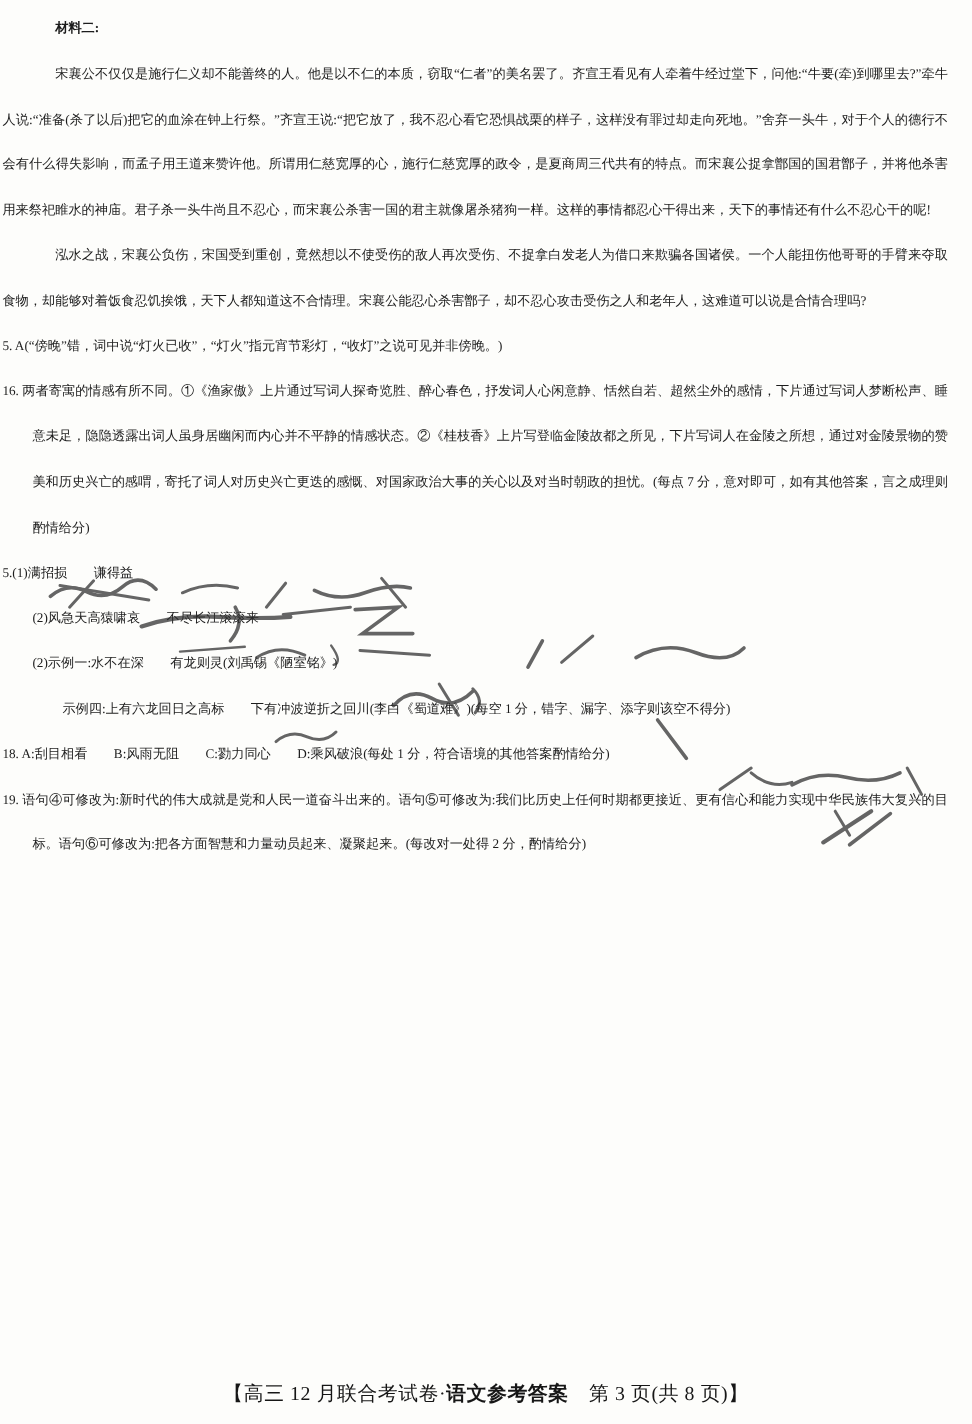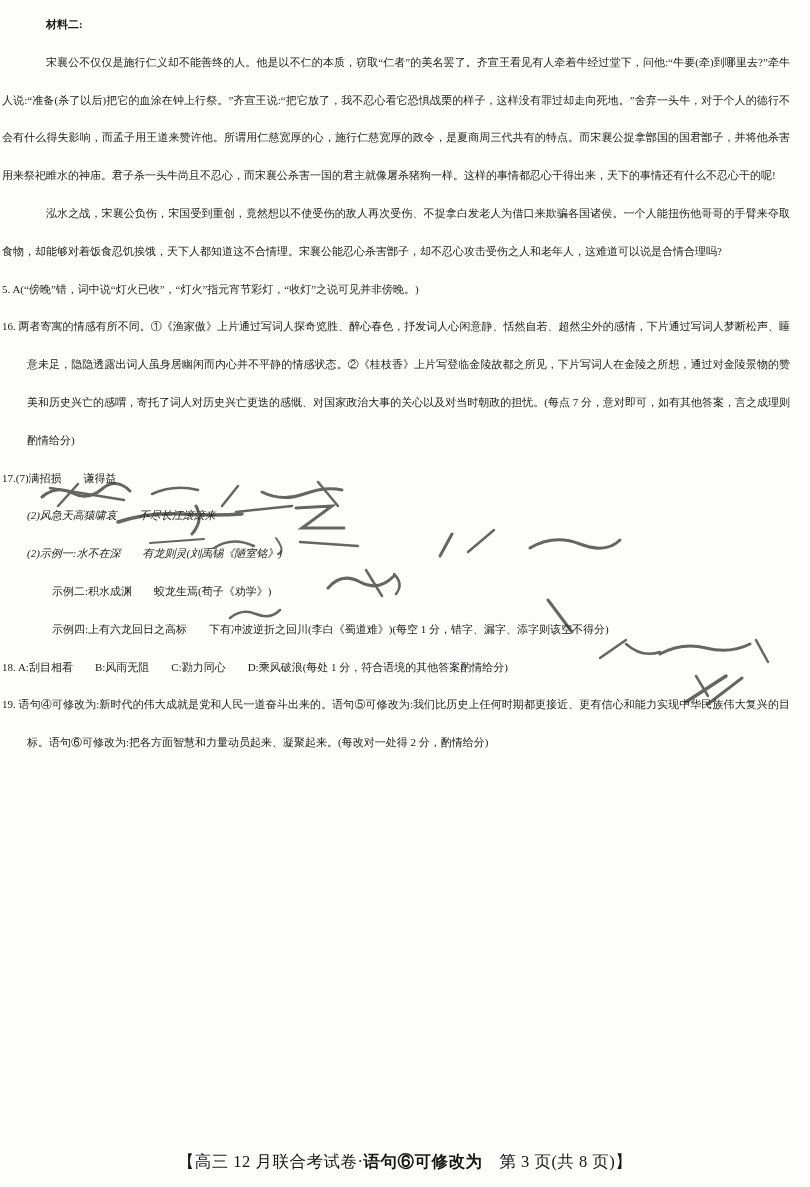--- a/index.html
+++ b/index.html
@@ -12,21 +12,21 @@
     position:absolute;top:0;left:0;width:810px;height:887px;
     padding:6px 20px 0 2px;box-sizing:border-box;
     font-size:11px;line-height:37.8px;
     text-align:justify;text-justify:inter-ideograph;
   }
   .heading{font-weight:bold;text-indent:36px;margin:0;}
   .material p{margin:0;text-indent:44px;}
   .keyline{text-decoration:underline;text-underline-offset:5px;text-decoration-thickness:1.3px;}
   .ans{margin:0;}
   .hang{padding-left:25px;text-indent:-25px;}
-  .ind1{padding-left:25px;font-style:italic;}
+  .ind1{padding-left:25px;}
   .ind2{padding-left:50px;}
   .hangback{padding-left:25px;text-indent:25px;}
   .footer{
     position:absolute;left:0;top:1149px;width:810px;
     text-align:center;font-size:16.5px;line-height:26px;color:#161616;
     letter-spacing:0.5px;
   }
   .footer .bold{font-weight:bold;}
   svg.scribbles{position:absolute;top:0;left:0;pointer-events:none;}
 </style>
@@ -37,24 +37,23 @@
 
   <div class="material">
     <p class="heading">材料二:</p>
     <p>宋襄公不仅仅是施行仁义却不能善终的人。他是以不仁的本质，窃取“仁者”的美名罢了。齐宣王看见有人牵着牛经过堂下，问他:“牛要(牵)到哪里去?”牵牛人说:“准备(杀了以后)把它的血涂在钟上行祭。”齐宣王说:“把它放了，我不忍心看它恐惧战栗的样子，这样没有罪过却走向死地。”舍弃一头牛，对于个人的德行不会有什么得失影响，而孟子用王道来赞许他。所谓用仁慈宽厚的心，施行仁慈宽厚的政令，是夏商周三代共有的特点。而宋襄公捉拿鄫国的国君鄫子，并将他杀害用来祭祀睢水的神庙。君子杀一头牛尚且不忍心，而宋襄公杀害一国的君主就像屠杀猪狗一样。这样的事情都忍心干得出来，天下的事情还有什么不忍心干的呢!</p>
     <p>泓水之战，宋襄公负伤，宋国受到重创，竟然想以不使受伤的敌人再次受伤、不捉拿白发老人为借口来欺骗各国诸侯。一个人能扭伤他哥哥的手臂来夺取食物，却能够对着饭食忍饥挨饿，天下人都知道这不合情理。宋襄公能忍心杀害鄫子，却不忍心攻击受伤之人和老年人，这难道可以说是合情合理吗?</p>
   </div>
 
   <div>
     <p class="ans hang">5. A(“傍晚”错，词中说“灯火已收”，“灯火”指元宵节彩灯，“收灯”之说可见并非傍晚。)</p>
     <p class="ans hang">16. 两者寄寓的情感有所不同。①《渔家傲》上片通过写词人探奇览胜、醉心春色，抒发词人心闲意静、恬然自若、超然尘外的感情，下片通过写词人梦断松声、睡意未足，隐隐透露出词人虽身居幽闲而内心并不平静的情感状态。②《桂枝香》上片写登临金陵故都之所见，下片写词人在金陵之所想，通过对金陵景物的赞美和历史兴亡的感喟，寄托了词人对历史兴亡更迭的感慨、对国家政治大事的关心以及对当时朝政的担忧。(每点 7 分，意对即可，如有其他答案，言之成理则酌情给分)</p>
-    <p class="ans">17.(7)满招损　　谦得益</p>
+    <p class="ans">5.(1)满招损　　谦得益</p>
     <p class="ans ind1">(2)风急天高猿啸哀　　不尽长江滚滚来</p>
     <p class="ans ind1">(2)示例一:水不在深　　有龙则灵(刘禹锡《陋室铭》)</p>
-    <p class="ans ind2">示例二:积水成渊　　蛟龙生焉(荀子《劝学》)</p>
     <p class="ans hangback">示例四:上有六龙回日之高标　　下有冲波逆折之回川(李白《蜀道难》)(每空 1 分，错字、漏字、添字则该空不得分)</p>
     <p class="ans hang">18. A:刮目相看　　B:风雨无阻　　C:勠力同心　　D:乘风破浪(每处 1 分，符合语境的其他答案酌情给分)</p>
     <p class="ans hang">19. 语句④可修改为:新时代的伟大成就是党和人民一道奋斗出来的。语句⑤可修改为:我们比历史上任何时期都更接近、更有信心和能力实现中华民族伟大复兴的目标。语句⑥可修改为:把各方面智慧和力量动员起来、凝聚起来。(每改对一处得 2 分，酌情给分)</p>
   </div>
 
 </div>
 
 <svg class="scribbles" width="810" height="1187" viewBox="0 0 810 1187">
   <g stroke="#2c2c2c" fill="none" stroke-linecap="round" opacity="0.72">
     <g>
@@ -91,13 +90,13 @@
       <path d="M626 644 q16 14 34 8" stroke-width="2.5"></path>
       <path d="M660 654 q22 -12 46 -6 t44 -4" stroke-width="3"></path>
       <path d="M756 640 l12 22" stroke-width="2.5"></path>
       <path d="M686 702 l40 -26" stroke-width="3.5"></path>
       <path d="M708 704 l34 -26" stroke-width="3"></path>
       <path d="M696 676 l12 20" stroke-width="2.5"></path>
     </g>
   </g>
 </svg>
 
-<div class="footer"><span>【高三 12 月联合考试卷·</span><span class="bold">语句⑥可修改为</span><span>　第 3 页(共 8 页)】</span></div>
+<div class="footer"><span>【高三 12 月联合考试卷·</span><span class="bold">语文参考答案</span><span>　第 3 页(共 8 页)】</span></div>
 
 </body></html>

